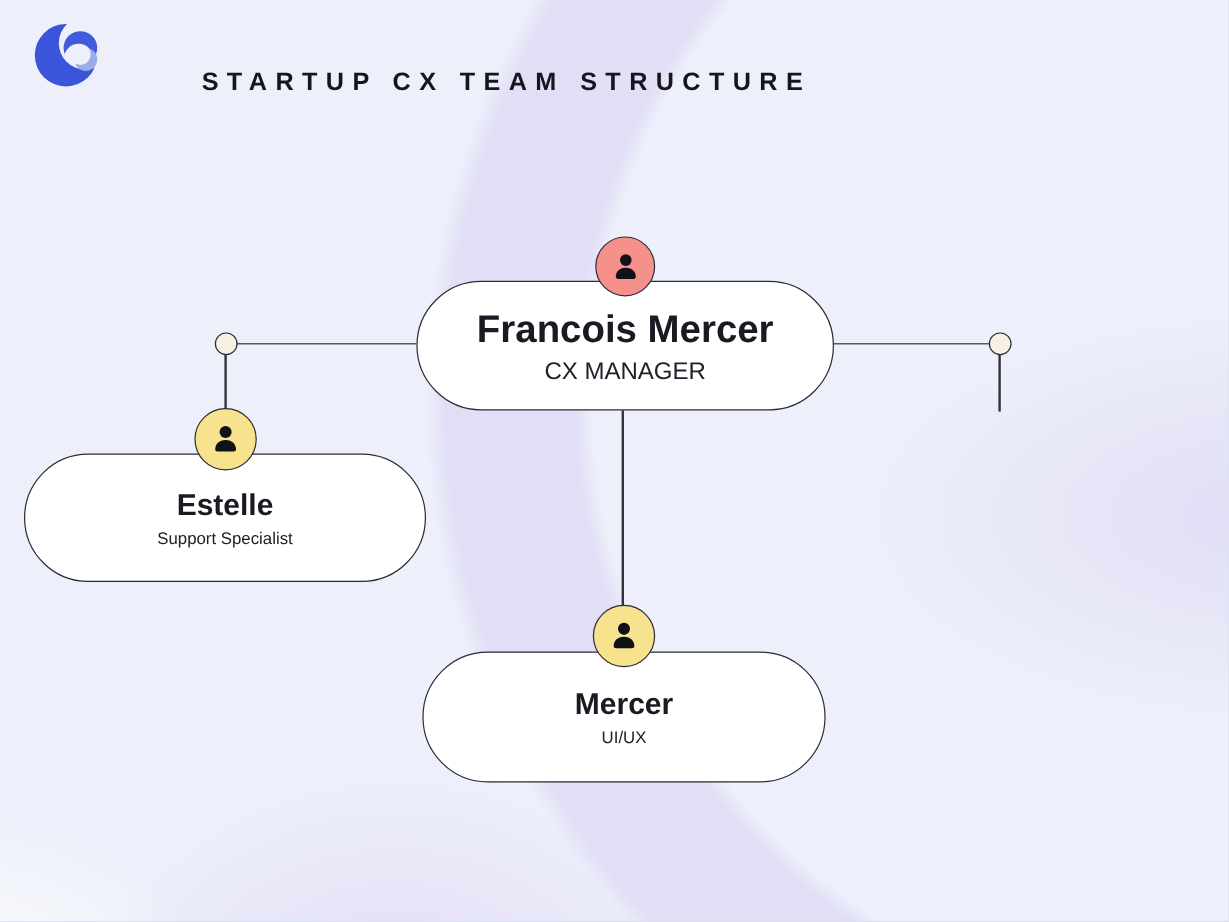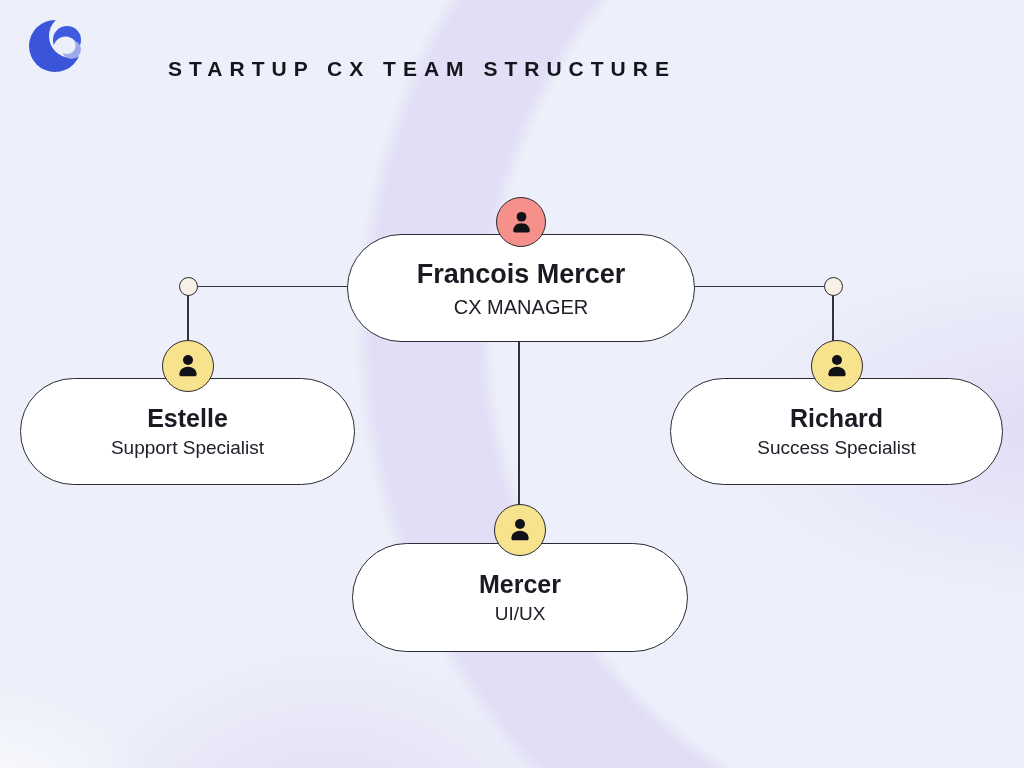--- a/index.html
+++ b/index.html
@@ -36,28 +36,28 @@
     display:flex;flex-direction:column;align-items:center;justify-content:center;
     text-align:center;z-index:1;
   }
   .node-name{font-weight:bold;color:#1A1A22;line-height:1.2;}
   .node-role{color:#20202A;line-height:1.3;margin-top:3px;}
 
   
   .node--manager{left:347px;top:197px;width:348px;height:145px;}
   .node--manager .avatar{width:50px;height:50px;margin-left:-25px;}
   .node--manager .pill{top:37px;height:108px;padding-top:2px;}
-  .node--manager .node-name{font-size:27px;}
+  .node--manager .node-name{font-size:32px;}
   .node--manager .node-role{font-size:20px;}
 
   
   .node--report .avatar{width:52px;height:52px;margin-left:-26px;}
   .node--report .pill{height:107px;top:38px;}
   .node--report .node-name{font-size:25px;}
-  .node--report .node-role{font-size:19px;}
+  .node--report .node-role{font-size:14px;}
 
   .node--estelle{left:20px;top:340px;width:335px;height:145px;}
   .node--richard{left:670px;top:340px;width:333px;height:145px;}
   .node--daniel{left:352px;top:504px;width:336px;height:148px;}
   .node--daniel .pill{top:39px;height:109px;}
 </style>
 </head>
 <body>
 
 <div class="canvas">
@@ -112,32 +112,20 @@
         <circle cx="12" cy="6.9" r="4.3"></circle>
         <path d="M12 12.6c-4.8 0-7.4 3.2-7.4 6.6 0 1 .7 1.6 1.7 1.6h11.4c1 0 1.7-.6 1.7-1.6 0-3.4-2.6-6.6-7.4-6.6z"></path>
       </svg>
     </div>
     <div class="pill">
       <div class="node-name">Estelle</div>
       <div class="node-role">Support Specialist</div>
     </div>
   </div>
 
-  <div class="node node--report node--richard">
-    <div class="avatar" style="background-color: rgb(247, 226, 142);">
-      <svg viewBox="0 0 24 24" width="28" height="28" fill="#111118" aria-hidden="true">
-        <circle cx="12" cy="6.9" r="4.3"></circle>
-        <path d="M12 12.6c-4.8 0-7.4 3.2-7.4 6.6 0 1 .7 1.6 1.7 1.6h11.4c1 0 1.7-.6 1.7-1.6 0-3.4-2.6-6.6-7.4-6.6z"></path>
-      </svg>
-    </div>
-    <div class="pill">
-      <div class="node-name">Richard</div>
-      <div class="node-role">Success Specialist</div>
-    </div>
-  </div>
 
   <div class="node node--report node--daniel">
     <div class="avatar" style="background-color: rgb(247, 226, 142);">
       <svg viewBox="0 0 24 24" width="28" height="28" fill="#111118" aria-hidden="true">
         <circle cx="12" cy="6.9" r="4.3"></circle>
         <path d="M12 12.6c-4.8 0-7.4 3.2-7.4 6.6 0 1 .7 1.6 1.7 1.6h11.4c1 0 1.7-.6 1.7-1.6 0-3.4-2.6-6.6-7.4-6.6z"></path>
       </svg>
     </div>
     <div class="pill">
       <div class="node-name">Mercer</div>

